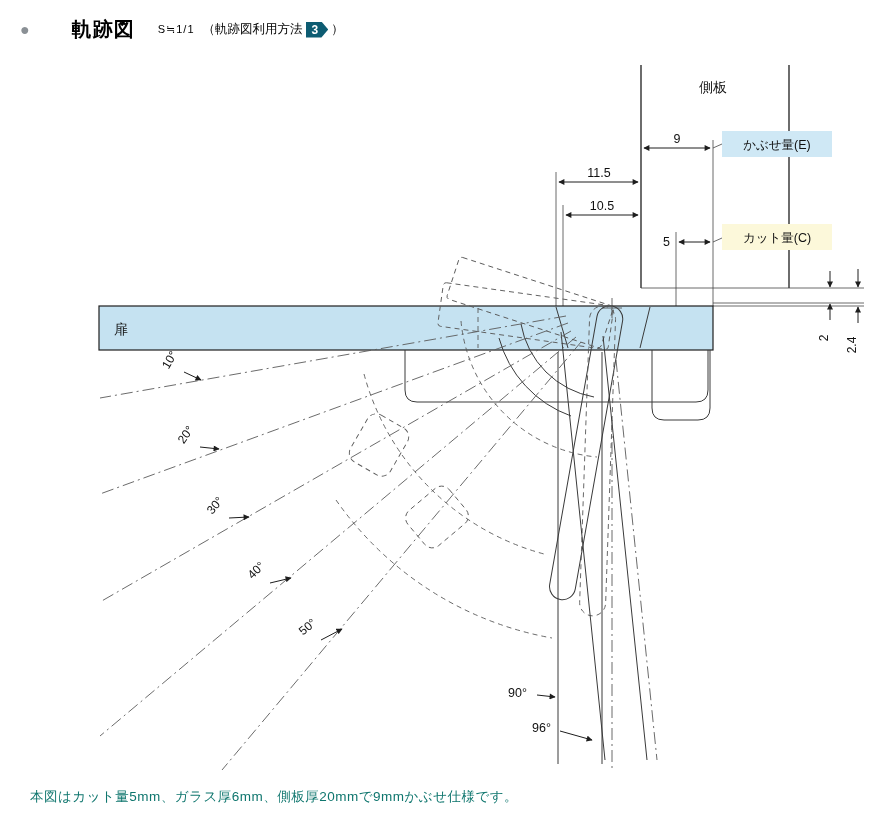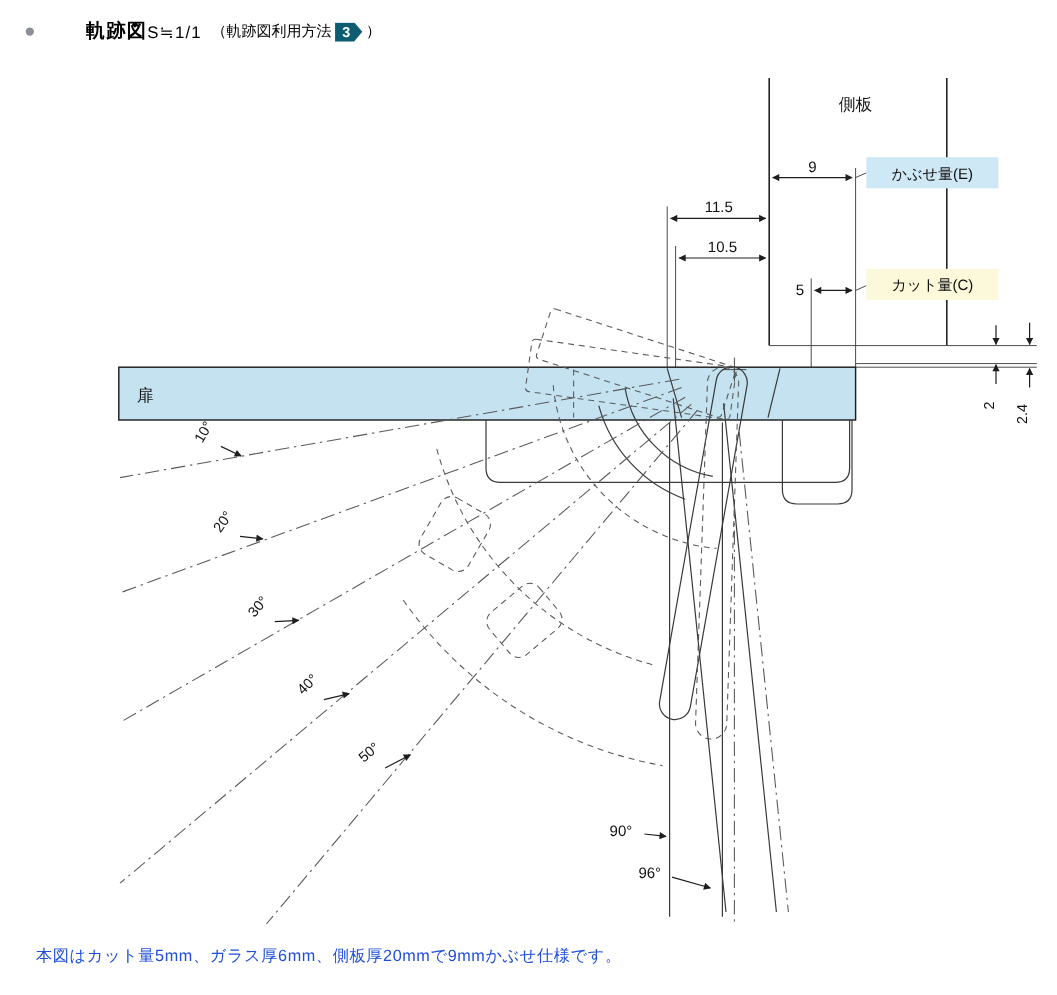--- a/index.html
+++ b/index.html
@@ -6,33 +6,33 @@
   .page {
     position:relative; width:881px; height:829px; background:#ffffff;
     font-family:"Liberation Sans", sans-serif; overflow:hidden;
   }
   
   .header {
     position:absolute; top:16px; left:20px;
     display:flex; align-items:center; white-space:nowrap;
   }
   .bullet { color:#8a9095; font-size:16px; line-height:1; margin-right:2px; }
-  .title  { font-size:16px; font-weight:bold; color:#000; letter-spacing:1px;padding-left:40px; }
-  .scale  { font-size:14px; color:#000; margin-left:0; letter-spacing:1px; }
+  .title  { font-size:20px; font-weight:bold; color:#000; letter-spacing:1px;padding-left:40px; }
+  .scale  { font-size:11px; color:#000; margin-left:23px; letter-spacing:1px; }
   .method { font-size:12.5px; color:#000; margin-left:8px; }
   .badge {
     display:inline-block; background:#0d5c72; color:#fff; font-weight:bold;
     font-size:12px; line-height:16px; padding:0 10px 0 6px; margin:0 3px;
     clip-path:polygon(0 0, 70% 0, 100% 50%, 70% 100%, 0 100%);
   }
   .paren { font-size:12.5px; color:#000; }
   
   .footer {
     position:absolute; top:788px; left:30px;
-    font-size:13.5px; color:#1d4ed8; letter-spacing:0.5px;
+    font-size:13.5px; color:#0f766e; letter-spacing:0.5px;
   }
   
   svg { position:absolute; top:0; left:0; }
   .s  { stroke:#3a3a3a; stroke-width:1; fill:none; }
   .s2 { stroke:#1e1e1e; stroke-width:1.3; fill:none; }
   .thin { stroke:#444; stroke-width:0.8; fill:none; }
   .d  { stroke:#5a5a5a; stroke-width:0.9; fill:none; stroke-dasharray:5 4; }
   .dd { stroke:#5a5a5a; stroke-width:0.9; fill:none; stroke-dasharray:12 4 2 4; }
   .dim { stroke:#1e1e1e; stroke-width:1; fill:none; }
   .doorrect { stroke:#1e1e1e; stroke-width:1.2; }

